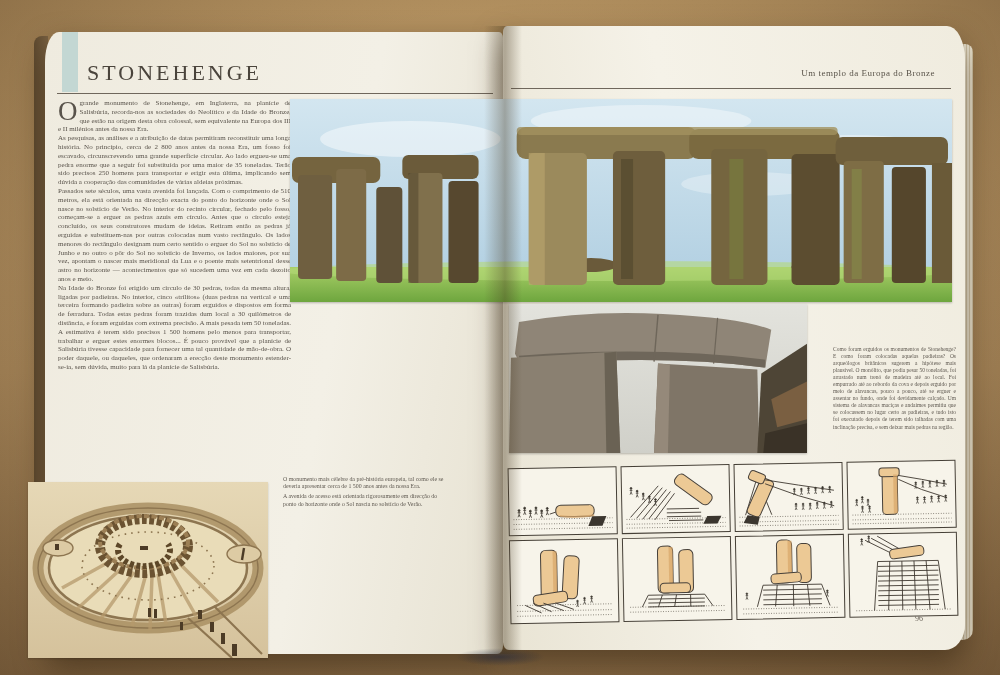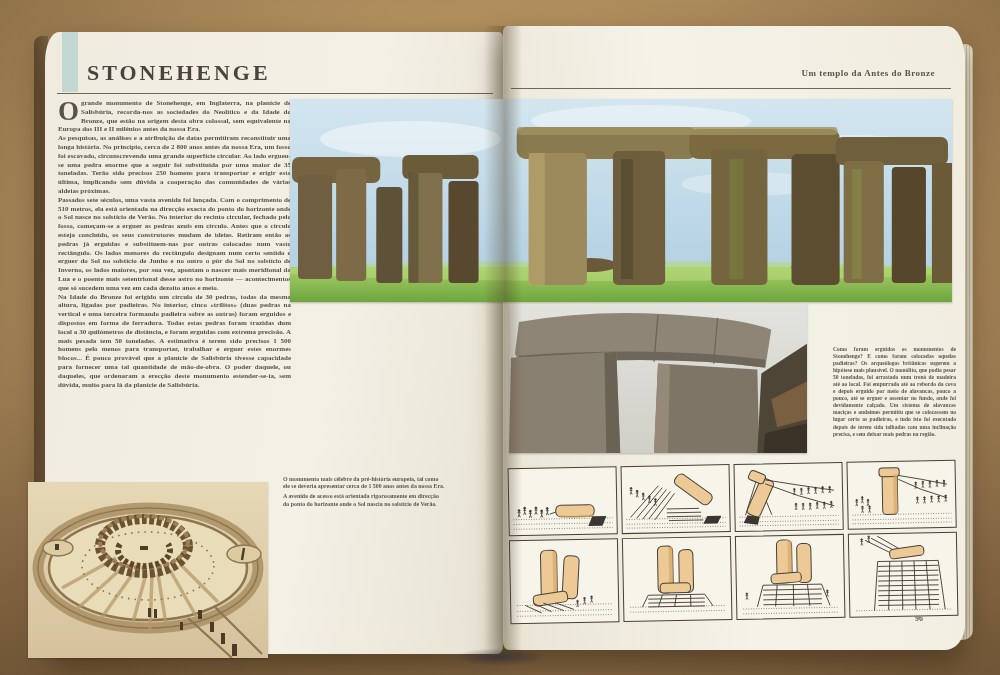--- a/index.html
+++ b/index.html
@@ -1,21 +1,21 @@
 <!DOCTYPE html>
 <html><head>
 <meta charset="utf-8">
 <style>
   html,body{margin:0;padding:0;}
   body{width:1000px;height:675px;overflow:hidden;position:relative;
        font-family:"Liberation Serif","DejaVu Serif",serif;
        background:linear-gradient(180deg,#b2905f 0%,#a8875a 55%,#8d6f49 100%);}
   #vignette{position:absolute;inset:0;pointer-events:none;
     background:radial-gradient(ellipse at 50% 45%, rgba(0,0,0,0) 55%, rgba(60,40,20,.35) 100%);}
-  .book{position:absolute;inset:0;font-weight:bold;}
+  .book{position:absolute;inset:0;}
   
   .page{position:absolute;box-shadow:0 14px 30px rgba(50,32,14,.55);}
   #left-page{left:45px;top:32px;width:458px;height:622px;
     background:linear-gradient(100deg,#efebdf 0%,#f3f0e6 60%,#e7e2d2 100%);
     border-radius:14px 4px 6px 16px / 30px 6px 8px 22px;}
   #right-page{left:503px;top:26px;width:462px;height:624px;
     background:linear-gradient(260deg,#f0ecdf 0%,#f5f2e8 55%,#e9e4d4 100%);
     border-radius:4px 18px 20px 6px / 6px 34px 26px 8px;}
   #cover-sliver{position:absolute;left:34px;top:36px;width:14px;height:612px;
     background:linear-gradient(90deg,#5e4a30,#7a6243);border-radius:8px 0 0 10px;}
@@ -84,21 +84,21 @@
       <p>Na Idade do Bronze foi erigido um círculo de 30 pedras, todas da mesma altura, ligadas por padieiras. No interior, cinco «trílitos» (duas pedras na vertical e uma terceira formando padieira sobre as outras) foram erguidos e dispostos em forma de ferradura. Todas estas pedras foram trazidas dum local a 30 quilómetros de distância, e foram erguidas com extrema precisão. A mais pesada tem 50 toneladas. A estimativa é terem sido precisos 1 500 homens pelo menos para transportar, trabalhar e erguer estes enormes blocos... É pouco provável que a planície de Salisbúria tivesse capacidade para fornecer uma tal quantidade de mão-de-obra. O poder daquele, ou daqueles, que ordenaram a erecção deste monumento estender-se-ia, sem dúvida, muito para lá da planície de Salisbúria.</p>
     </div>
 
     <div id="photo-caption">
       <p>O monumento mais célebre da pré-história europeia, tal como ele se deveria apresentar cerca de 1 500 anos antes da nossa Era.</p>
       <p>A avenida de acesso está orientada rigorosamente em direcção do ponto do horizonte onde o Sol nascia no solstício de Verão.</p>
     </div>
   </div>
 
   <div class="page" id="right-page">
-    <div id="rp-header">Um templo da Antes do Bronze</div>
+    <div id="rp-header">Um templo da Europa do Bronze</div>
     <div class="rule" id="right-rule"></div>
     <div id="sidebar-caption">Como foram erguidos os monumentos de Stonehenge? E como foram colocadas aquelas padieiras? Os arqueólogos britânicos sugerem a hipótese mais plausível. O monólito, que podia pesar 50 toneladas, foi arrastado num trenó de madeira até ao local. Foi empurrado até ao rebordo da cova e depois erguido por meio de alavancas, pouco a pouco, até se erguer e assentar no fundo, onde foi devidamente calçado. Um sistema de alavancas maciças e andaimes permitiu que se colocassem no lugar certo as padieiras, e tudo isto foi executado depois de terem sido talhadas com uma inclinação precisa, e sem deixar mais pedras na região.</div>
     <div id="page-number">96</div>
   </div>
 
   <div class="fig" id="main-photo">
     <svg viewBox="0 0 660 203" preserveAspectRatio="none" width="100%" height="100%">
       <defs>
         <linearGradient id="sky" x1="0" y1="0" x2="0" y2="1">
           <stop offset="0" stop-color="#d3e6f0"></stop>

